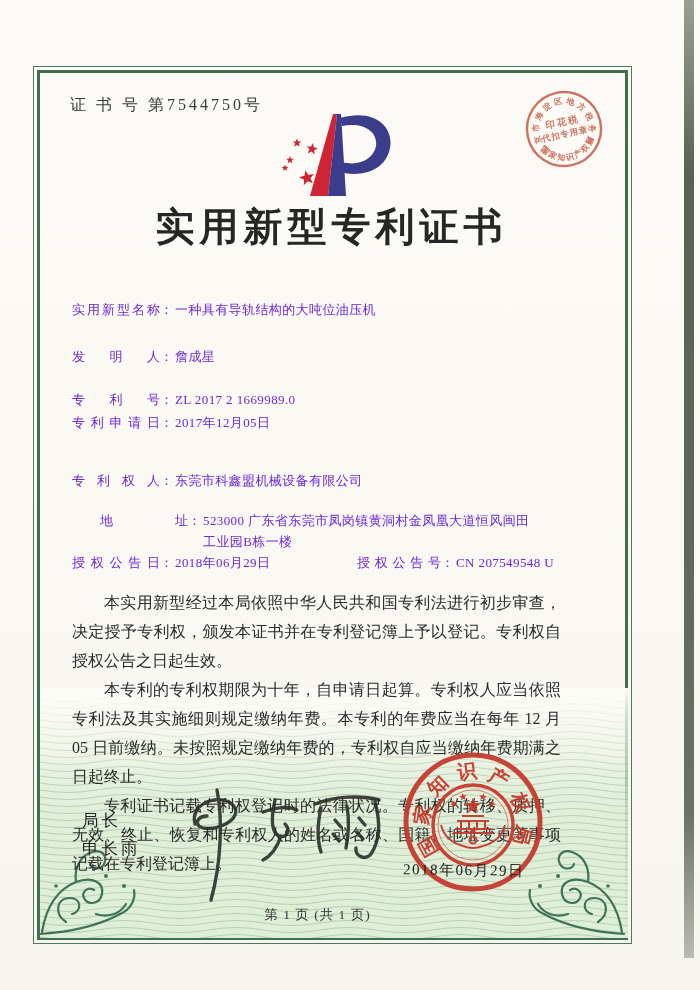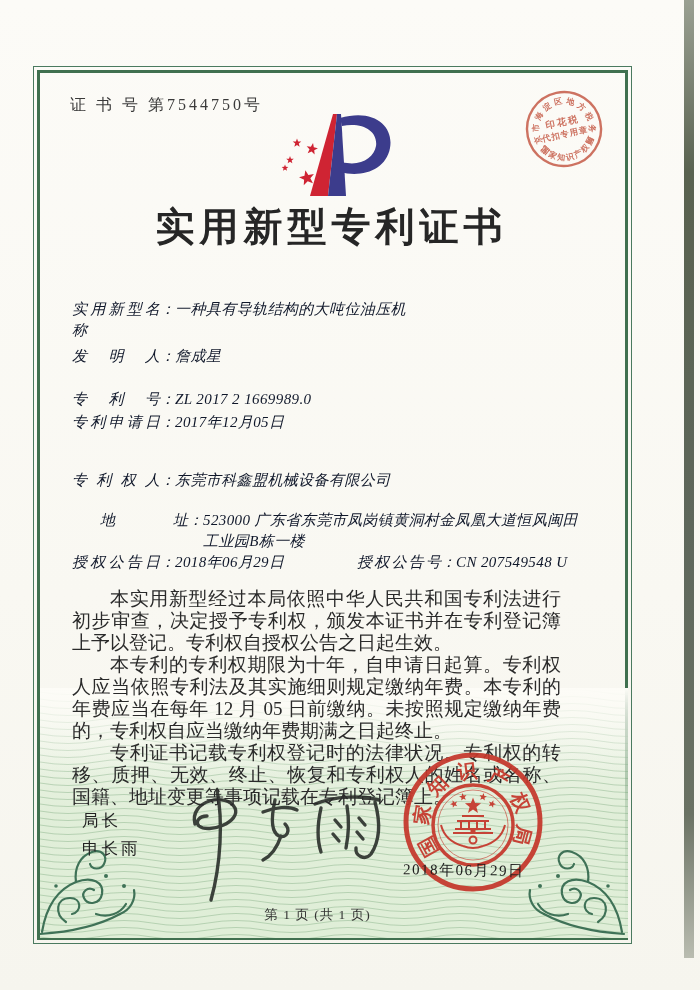--- a/index.html
+++ b/index.html
@@ -31,30 +31,30 @@
   }
   .flourish{position:absolute;z-index:3;color:#3f7257;}
 
   .cert-no{position:absolute;left:70px;top:95px;font-size:16px;letter-spacing:3px;color:#3a3a3a;z-index:5;}
   .logo{position:absolute;left:276px;top:110px;z-index:5;}
   .title{
     position:absolute;left:35px;top:200px;width:593px;text-align:center;
     font-size:39px;font-weight:600;letter-spacing:5px;color:#262626;z-index:5;
   }
 
-  .frow{position:absolute;left:72px;display:flex;font-size:15px;color:#0f172a;z-index:5;line-height:21px;font-style:italic;}
+  .frow{position:absolute;left:72px;display:flex;font-size:13px;color:#6d28d9;z-index:5;line-height:21px;}
   .flabel{width:88px;text-align:justify;text-align-last:justify;font-weight:500;flex:none;}
   .fcolon{width:15px;flex:none;}
   .fvalue{letter-spacing:.4px;}
   .pair2{position:absolute;left:285px;top:0;display:flex;}
   .pair2 .flabel{width:84px;}
 
   .body-text{
     position:absolute;left:72px;top:588px;width:489px;z-index:5;
-    font-size:19px;line-height:22px;color:#2a2a2a;text-align:justify;
+    font-size:16px;line-height:29px;color:#2a2a2a;text-align:justify;
   }
   .body-text p{margin:0;text-indent:2em;}
 
   .officer{position:absolute;left:82px;z-index:5;font-size:16.5px;letter-spacing:3px;color:#222;}
   .sig{position:absolute;left:175px;top:778px;z-index:4;}
 
   .seal-main{position:absolute;left:388px;top:737px;z-index:6;opacity:.93;}
   .seal-date{
     position:absolute;left:403px;top:861px;z-index:7;font-size:15px;letter-spacing:1.5px;
     color:#1d1d1d;transform:rotate(.8deg);white-space:nowrap;

